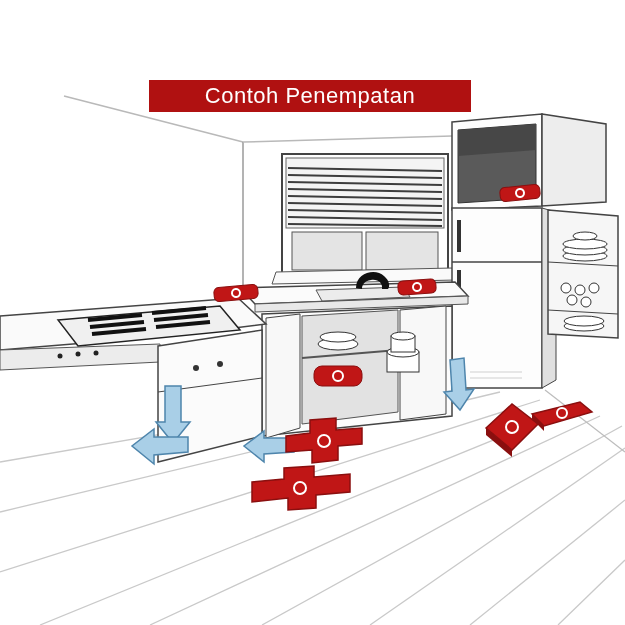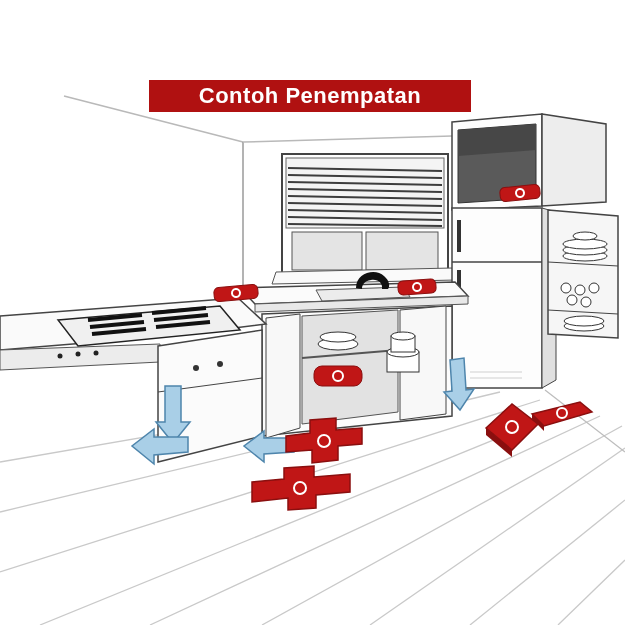--- a/index.html
+++ b/index.html
@@ -1,19 +1,19 @@
 <!DOCTYPE html>
 <html><head>
 <meta charset="utf-8">
 <style>
   html,body{margin:0;padding:0;background:#ffffff;}
   .stage{position:relative;width:625px;height:625px;background:#ffffff;overflow:hidden;
          font-family:"Liberation Sans",sans-serif;}
   .banner{position:absolute;left:149px;top:80px;width:322px;height:32px;
-          background:#b01111;color:#ffffff;font-weight:bold;font-size:22px;
+          background:#b01111;color:#ffffff;font-weight:normal;font-size:22px;
           line-height:32px;text-align:center;letter-spacing:.5px;}
   svg{position:absolute;left:0;top:0;}
 </style>
 </head>
 <body>
 
 <div class="stage">
 
   <svg width="625" height="625" viewBox="0 0 625 625">
 

